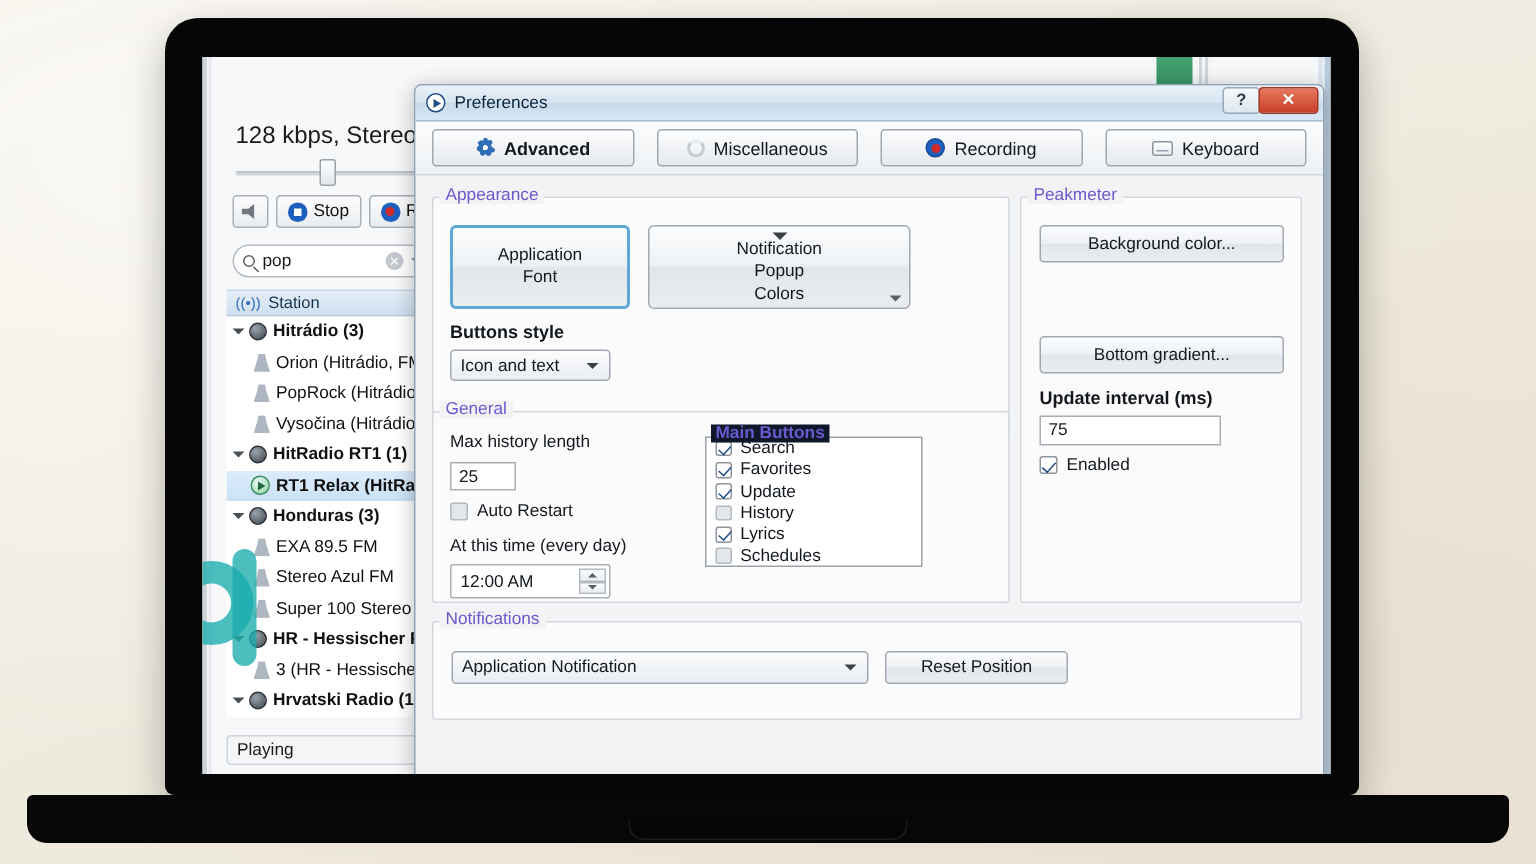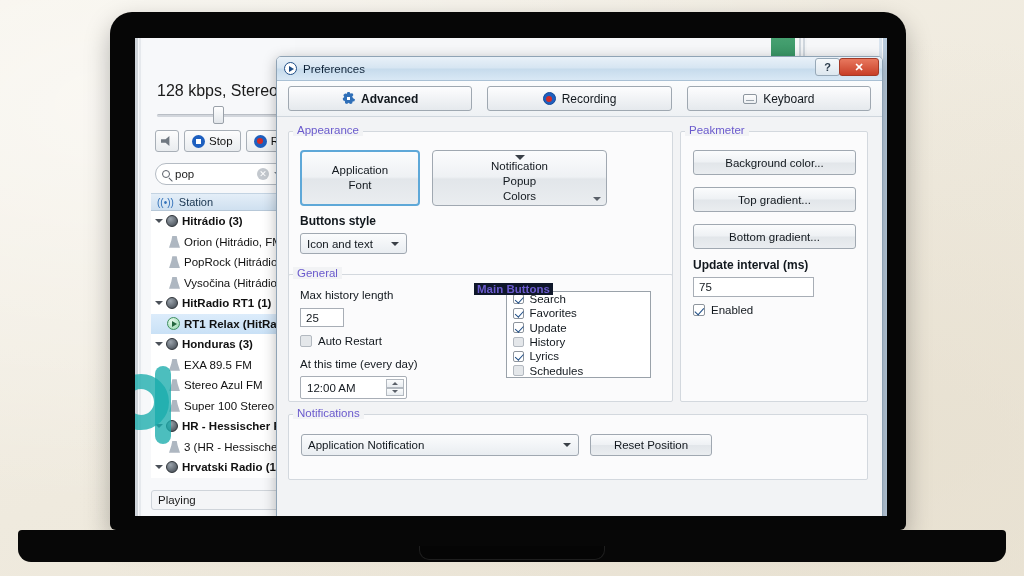--- a/index.html
+++ b/index.html
@@ -445,21 +445,21 @@
   }
 
   .mainbtns-label {
     position: absolute; left: 185px; top: 8px;
     font-size: 11.5px; font-weight: bold; color: #6a5acd;
     background: #0f172a; padding: 0 3px; z-index: 2;
   }
   .mainbtns-box {
     position: absolute; left: 181px; top: 16px;
     width: 145px; height: 87px;
-    background: #fff; border: 1px solid #9aa2aa; margin-left: 36px;
+    background: #fff; border: 1px solid #9aa2aa;
   }
   .mb-row {
     height: 14.3px; display: flex; align-items: center; gap: 6px;
     padding-left: 6px; font-size: 11.5px; color: #12181e;
   }
   .mb-row .chk { width: 10.5px; height: 10.5px; }
   .mb-row .chk.on::after { left: 2.5px; top: 0.3px; width: 3.5px; height: 6.5px; border-width: 0 1.6px 1.6px 0; }
 
   .pk-btn { position: absolute; left: 12px; width: 163px; height: 25px; }
   .pk-bg   { top: 18px; }
@@ -617,20 +617,24 @@
       <span class="win-btns">
         <span class="win-btn help">?</span>
         <span class="win-btn close">✕</span>
       </span>
     </div>
 
     <div class="tabbar">
       <div class="tab active">
         <span class="gear-ico"></span>
         <span>Advanced</span>
+      </div>
+      <div class="tab">
+        <span class="misc-ico"></span>
+        <span>Miscellaneous</span>
       </div>
       <div class="tab">
         <span class="record-ico"></span>
         <span>Recording</span>
       </div>
       <div class="tab">
         <span class="kbd-ico"></span>
         <span>Keyboard</span>
       </div>
     </div>
@@ -714,21 +718,20 @@
           <div class="mb-row">
             <span class="chk grey"></span>
             <span>Schedules</span>
           </div>
         </div>
       </div>
       <div class="grp-label gl-general">General</div>
 
       <div class="panel right-panel">
         <div class="btn pk-btn pk-bg">Background color...</div>
-        <div class="btn pk-btn pk-top">Top gradient...</div>
         <div class="btn pk-btn pk-bot">Bottom gradient...</div>
 
         <div class="lbl-bold pk-upd-lbl">Update interval (ms)</div>
         <div class="txtinput pk-upd-input">
           <span>75</span>
         </div>
 
         <div class="pk-enabled">
           <span class="chk on"></span>
           <span>Enabled</span>

